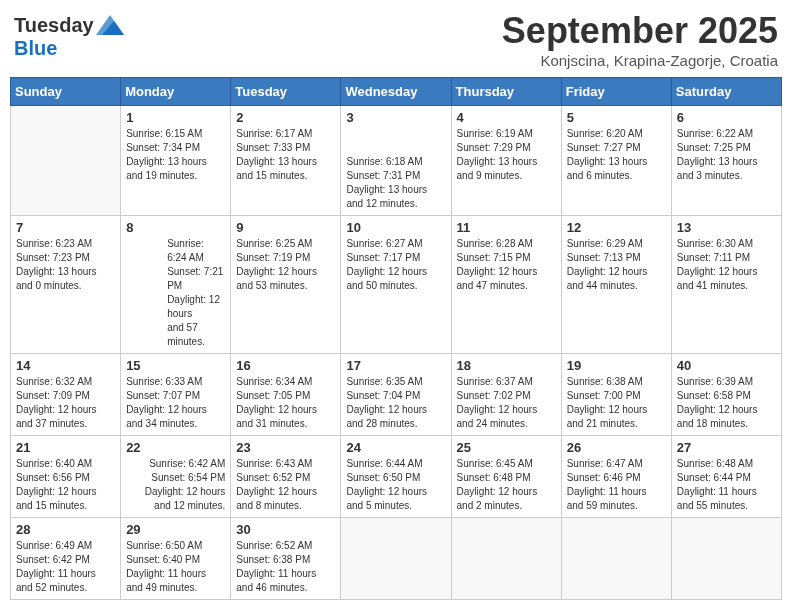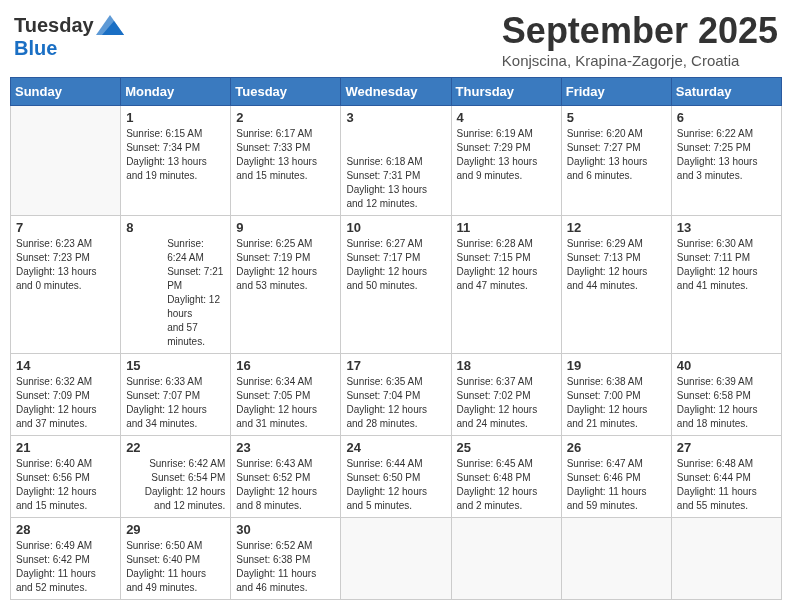--- a/index.html
+++ b/index.html
@@ -31,21 +31,21 @@
     .logo-blue {
       font-size: 20px;
       font-weight: bold;
       color: #1a6fc4;
     }
     .logo-top {
       display: flex;
       align-items: center;
     }
     .title-section {
-      text-align: left;
+      text-align: right;
     }
     .month-title {
       font-size: 36px;
       font-weight: bold;
       color: #333;
     }
     .location {
       font-size: 15px;
       color: #555;
     }

